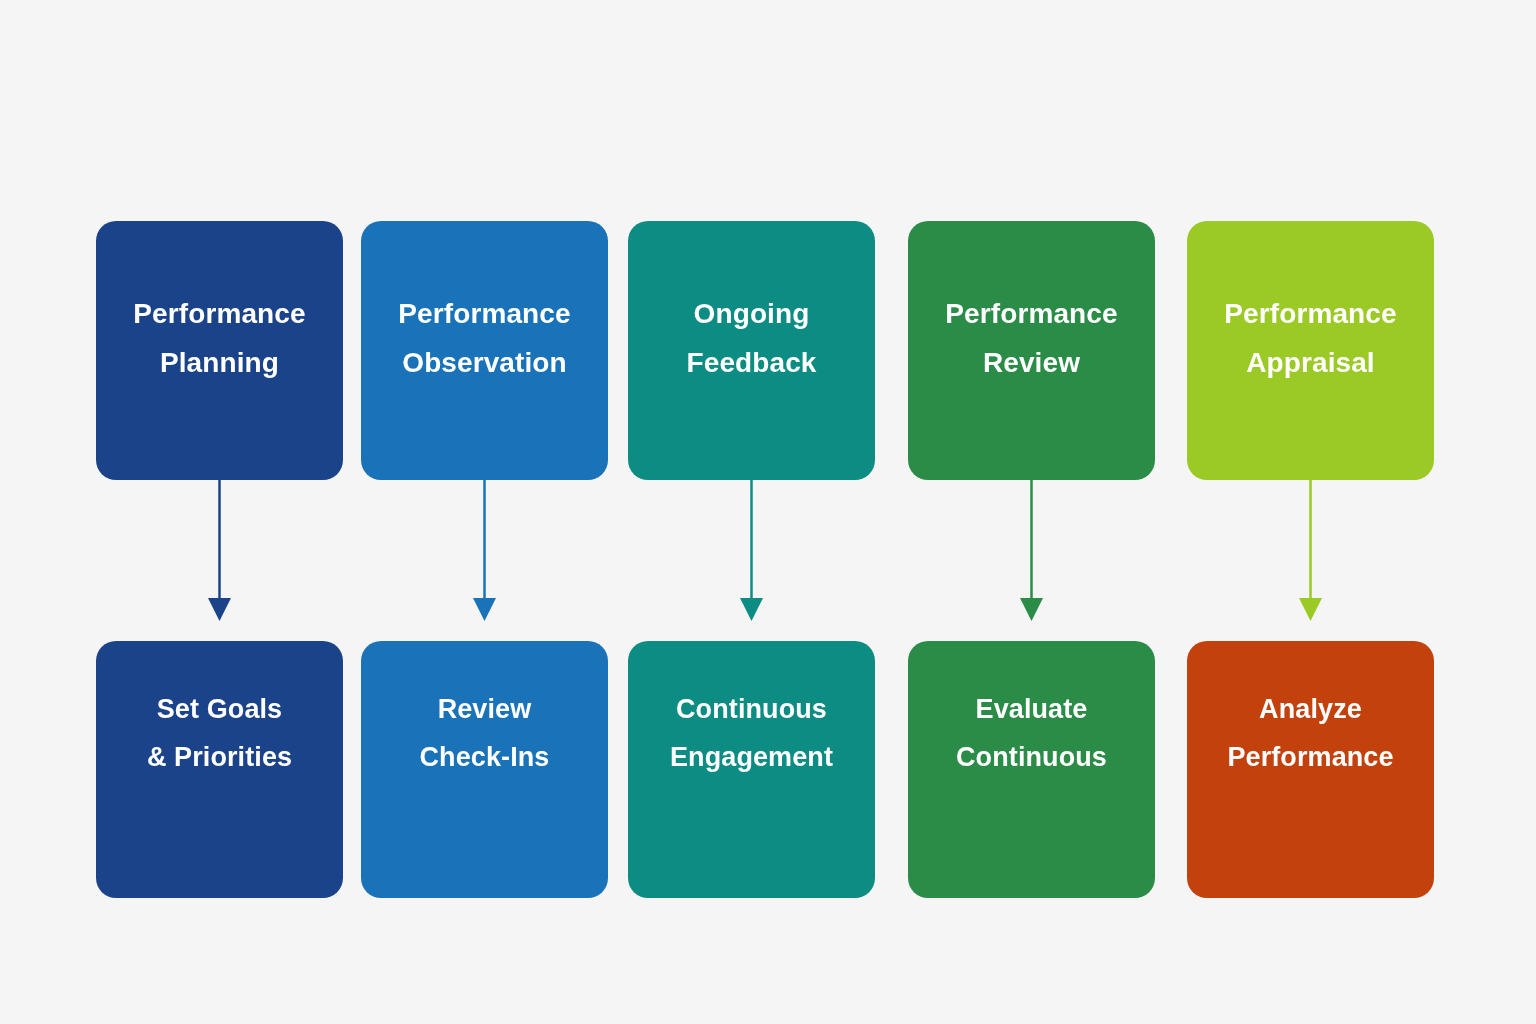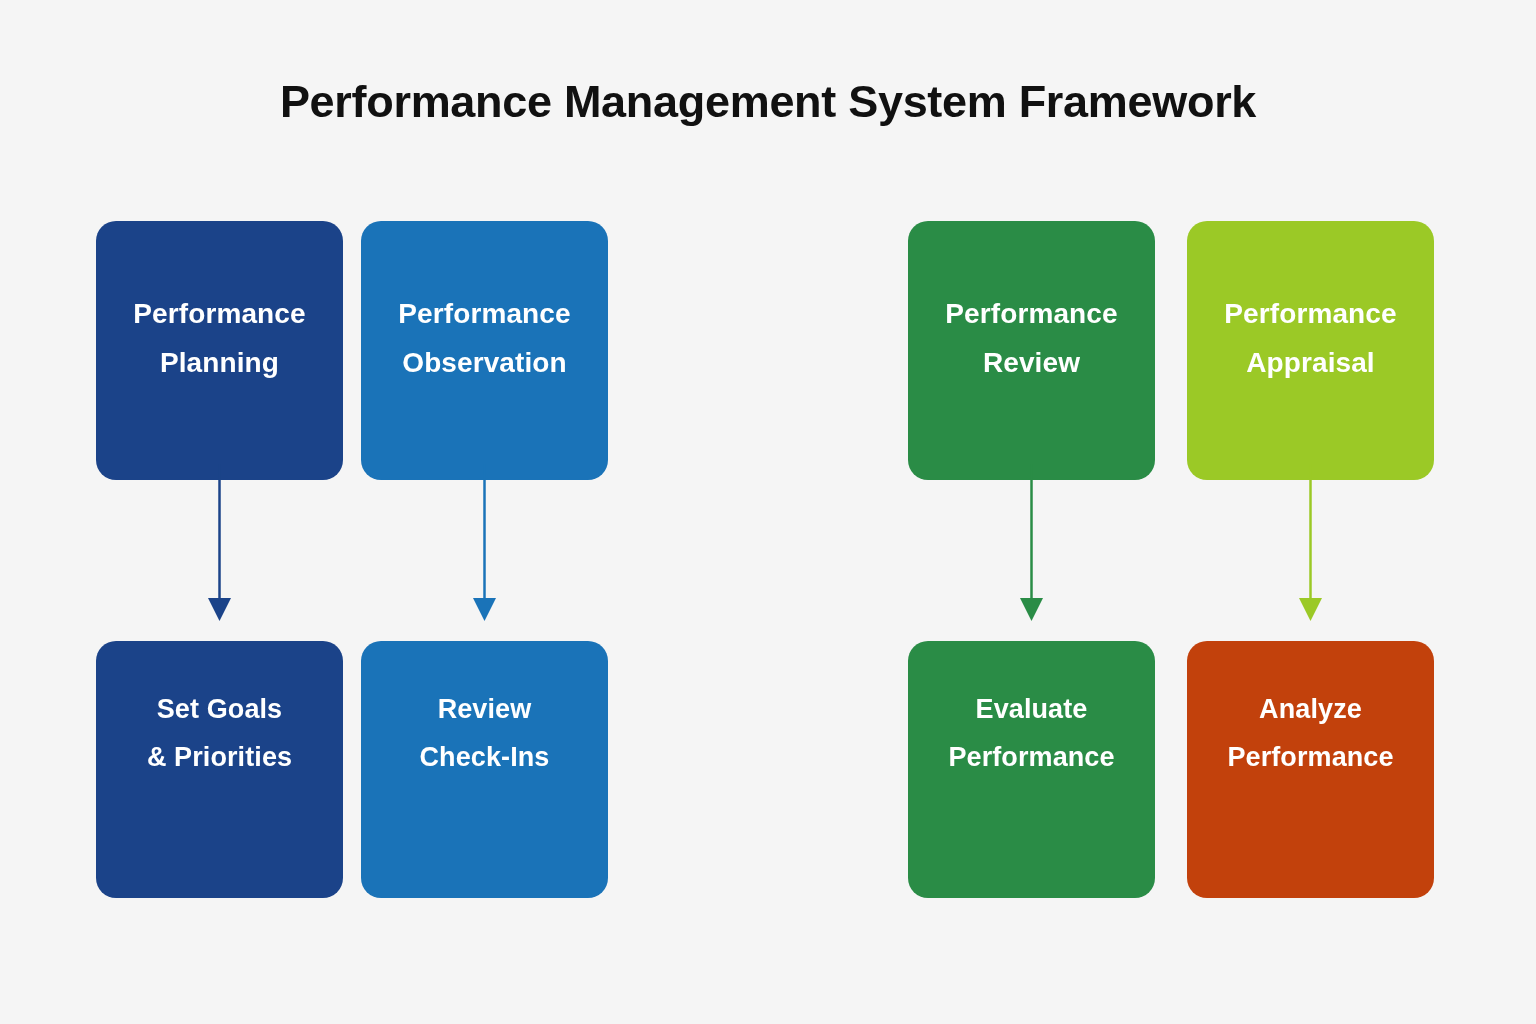--- a/index.html
+++ b/index.html
@@ -97,21 +97,20 @@
     width: 247px;
     height: 161px;
     pointer-events: none;
   }
 </style>
 </head>
 <body>
 
 <div id="canvas">
 
-  <div id="page-title">Performance Management System Framework</div>
 
   <div id="diagram">
 
     <div class="column" style="left:0px;">
       <div class="node top" style="background: rgb(27, 67, 137);">
         <span class="node-label">Performance
 Planning</span>
       </div>
       <div class="connector">
         <svg width="247" height="161" viewBox="0 0 247 161">
@@ -135,35 +134,51 @@
           <line x1="123.5" y1="0" x2="123.5" y2="142" stroke="#1a73b8" stroke-width="2.5"></line>
           <polygon points="123.5,157 112,134 135,134" fill="#1a73b8"></polygon>
         </svg>
       </div>
       <div class="node bottom" style="background: rgb(26, 115, 184);">
         <span class="node-label">Review
 Check-Ins</span>
       </div>
     </div>
 
+    <div class="column" style="left:532px;">
+      <div class="node top" style="background: rgb(13, 140, 132);">
+        <span class="node-label">Ongoing
+Feedback</span>
+      </div>
+      <div class="connector">
+        <svg width="247" height="161" viewBox="0 0 247 161">
+          <line x1="123.5" y1="0" x2="123.5" y2="142" stroke="#0d8c84" stroke-width="2.5"></line>
+          <polygon points="123.5,157 112,134 135,134" fill="#0d8c84"></polygon>
+        </svg>
+      </div>
+      <div class="node bottom" style="background: rgb(13, 140, 132);">
+        <span class="node-label">Continuous
+Engagement</span>
+      </div>
+    </div>
 
     <div class="column" style="left:812px;">
       <div class="node top" style="background: rgb(42, 140, 70);">
         <span class="node-label">Performance
 Review</span>
       </div>
       <div class="connector">
         <svg width="247" height="161" viewBox="0 0 247 161">
           <line x1="123.5" y1="0" x2="123.5" y2="142" stroke="#2a8c46" stroke-width="2.5"></line>
           <polygon points="123.5,157 112,134 135,134" fill="#2a8c46"></polygon>
         </svg>
       </div>
       <div class="node bottom" style="background: rgb(42, 140, 70);">
         <span class="node-label">Evaluate
-Performance</span>
+Continuous</span>
       </div>
     </div>
 
     <div class="column" style="left:1091px;">
       <div class="node top" style="background: rgb(155, 201, 38);">
         <span class="node-label">Performance
 Appraisal</span>
       </div>
       <div class="connector">
         <svg width="247" height="161" viewBox="0 0 247 161">

